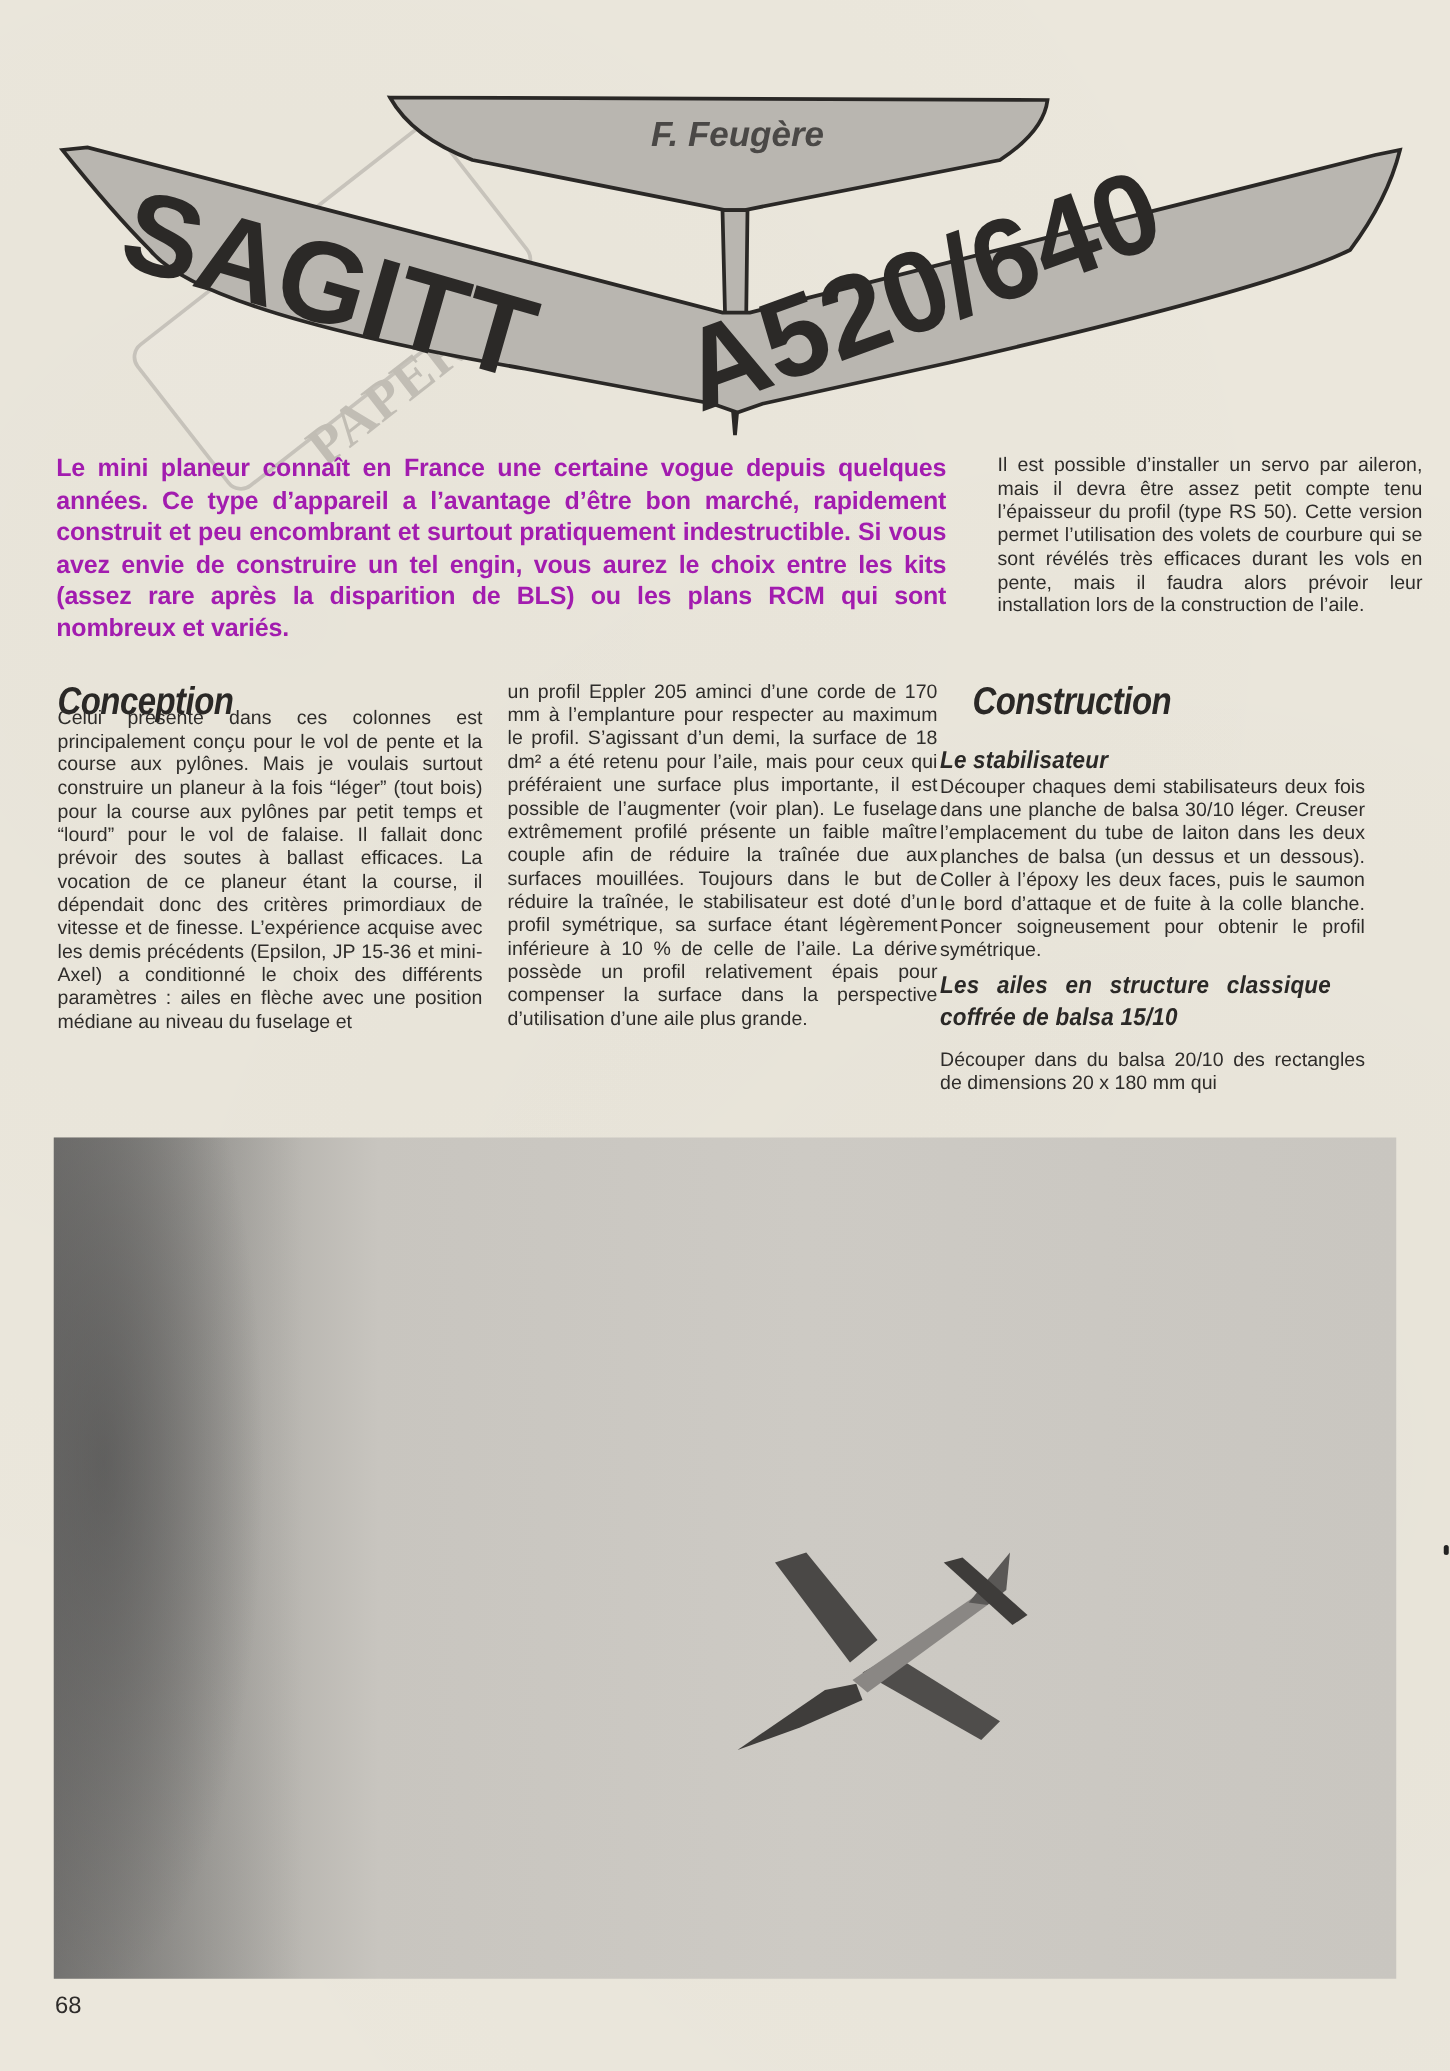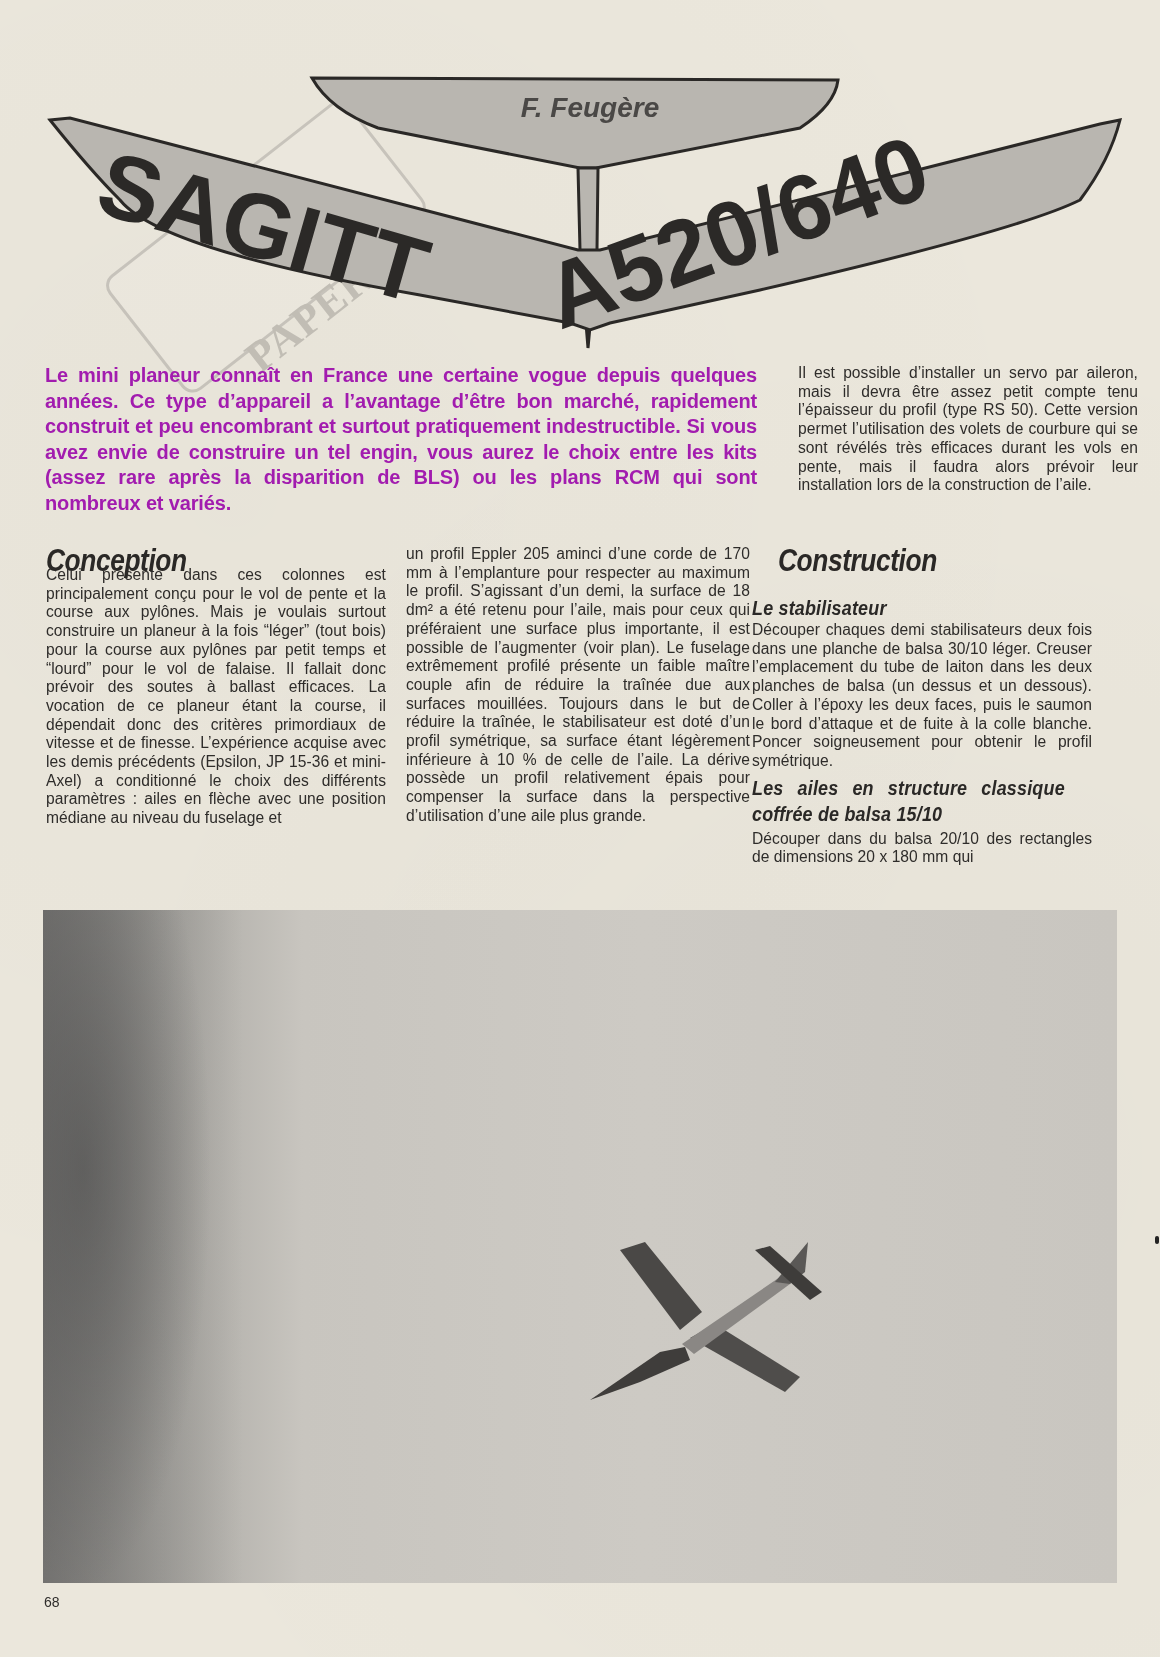--- a/index.html
+++ b/index.html
@@ -73,21 +73,21 @@
       linear-gradient(90deg, #8c8a86 0px, #a9a7a2 120px, #c8c5bf 260px, #cdcac4 600px, #c9c6c0 1074px);
     overflow: hidden;
   }
   .photo-shadow {
     position: absolute; left: 0; top: 0; width: 200px; height: 673px;
     background: linear-gradient(90deg, rgba(90,90,90,0.5), rgba(90,90,90,0));
   }
   .glider { position: absolute; left: 590px; top: 1222px; width: 270px; height: 210px; }
   .glider svg { width: 100%; height: 100%; }
   .page-number {
-    position: absolute; left: 44px; top: 1594px; font-size: 14px; color: #2e2c2a;
+    position: absolute; left: 44px; top: 1594px; font-size: 19px; color: #2e2c2a;
   }
   .edge-mark { position: absolute; left: 1155px; top: 1236px; width: 4px; height: 8px; background: #222; border-radius: 2px; }
 </style>
 </head>
 <body>
 
 <div class="paper-noise"></div>
 
 <div class="watermark">
   <div class="wm-box"></div>
@@ -129,21 +129,21 @@
 <div class="col col2">
   <p>un profil Eppler 205 aminci d’une corde de 170 mm à l’emplanture pour respecter au maximum le profil. S’agissant d’un demi, la surface de 18 dm² a été retenu pour l’aile, mais pour ceux qui préféraient une surface plus importante, il est possible de l’augmenter (voir plan). Le fuselage extrêmement profilé présente un faible maître couple afin de réduire la traînée due aux surfaces mouillées. Toujours dans le but de réduire la traînée, le stabilisateur est doté d’un profil symétrique, sa surface étant légèrement inférieure à 10 % de celle de l’aile. La dérive possède un profil relativement épais pour compenser la surface dans la perspective d’utilisation d’une aile plus grande.</p>
 </div>
 
 <div class="section-h" style="left:778px; top:543px;">Construction</div>
 
 <div class="col col3">
   <span class="sub-h">Le stabilisateur</span>
   <p>Découper chaques demi stabilisateurs deux fois dans une planche de balsa 30/10 léger. Creuser l’emplacement du tube de laiton dans les deux planches de balsa (un dessus et un dessous). Coller à l’époxy les deux faces, puis le saumon le bord d’attaque et de fuite à la colle blanche. Poncer soigneusement pour obtenir le profil symétrique.</p>
   <span class="sub-h" style="margin-top:4px;">Les ailes en structure classique coffrée de balsa 15/10</span>
-  <p style="margin-top:3px;">Découper dans du balsa 20/10 des rectangles de dimensions 20 x 180 mm qui</p>
+  <p style="margin-top:13px;">Découper dans du balsa 20/10 des rectangles de dimensions 20 x 180 mm qui</p>
 </div>
 
 <div class="photo">
   <div class="photo-shadow"></div>
 </div>
 <div class="glider">
   <svg viewBox="0 0 270 210">
 
     <path d="M30 28 L55 20 L112 90 L90 108 Z" fill="#4a4846"></path>
 

